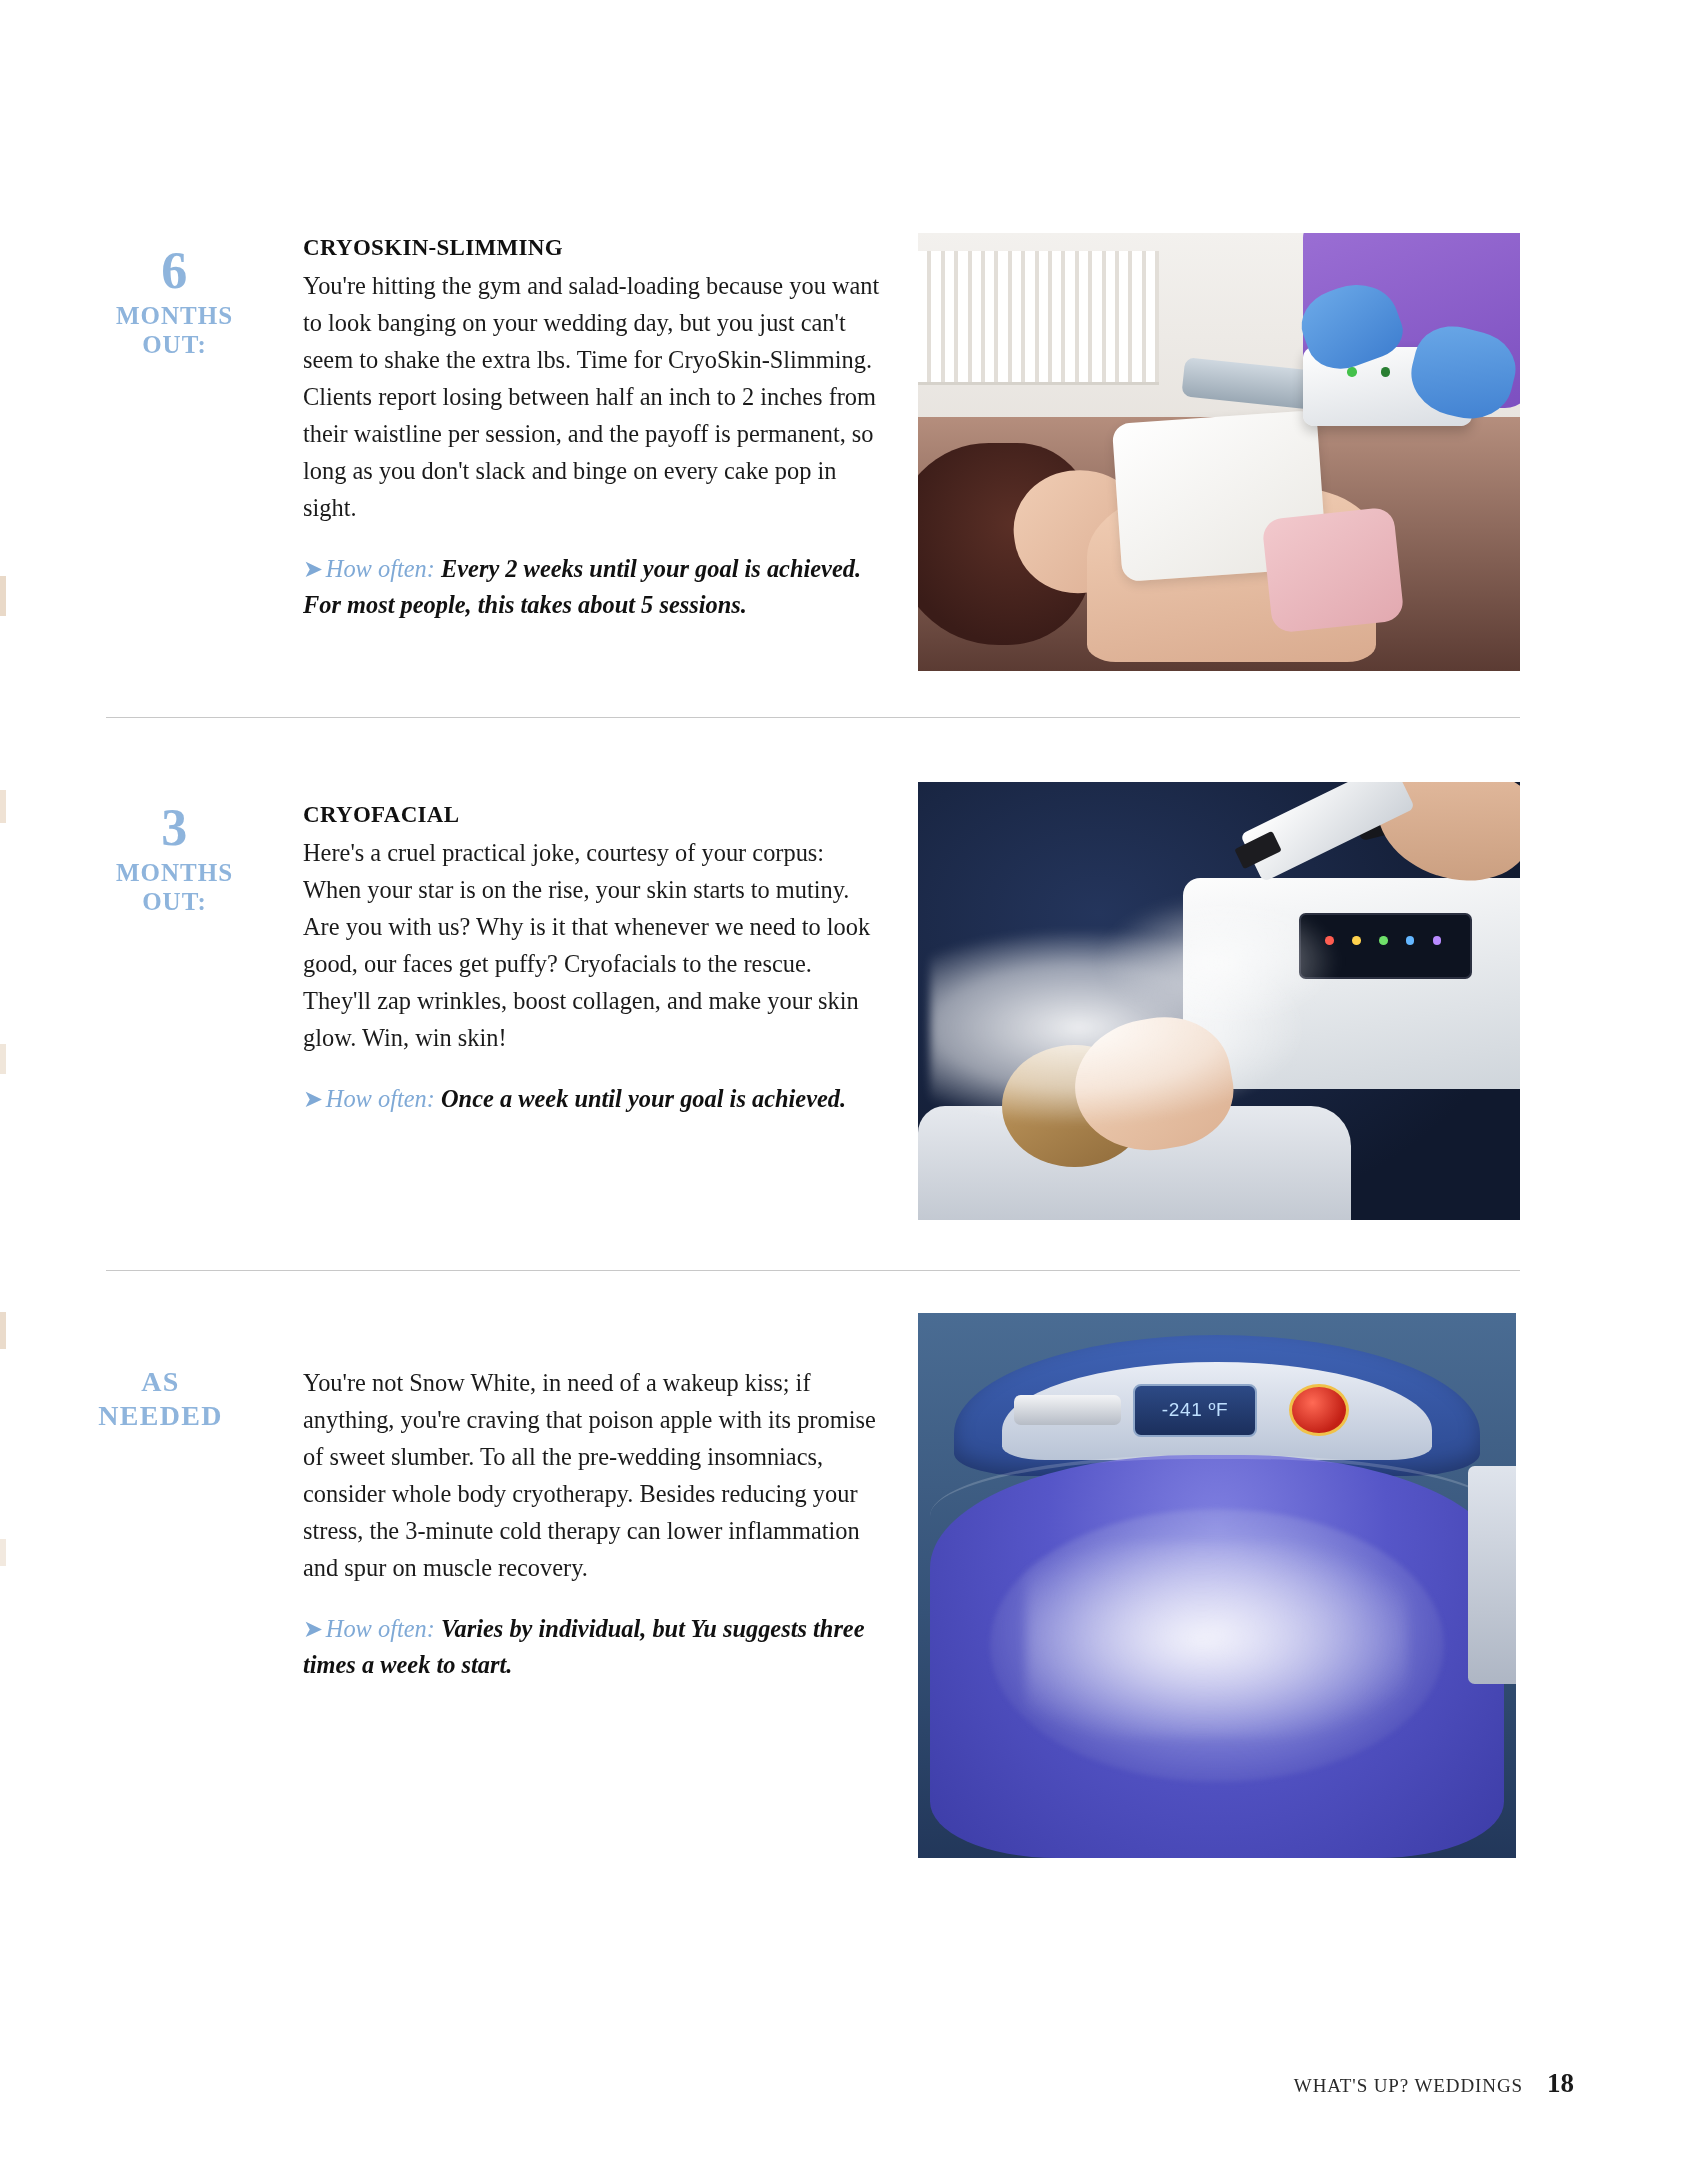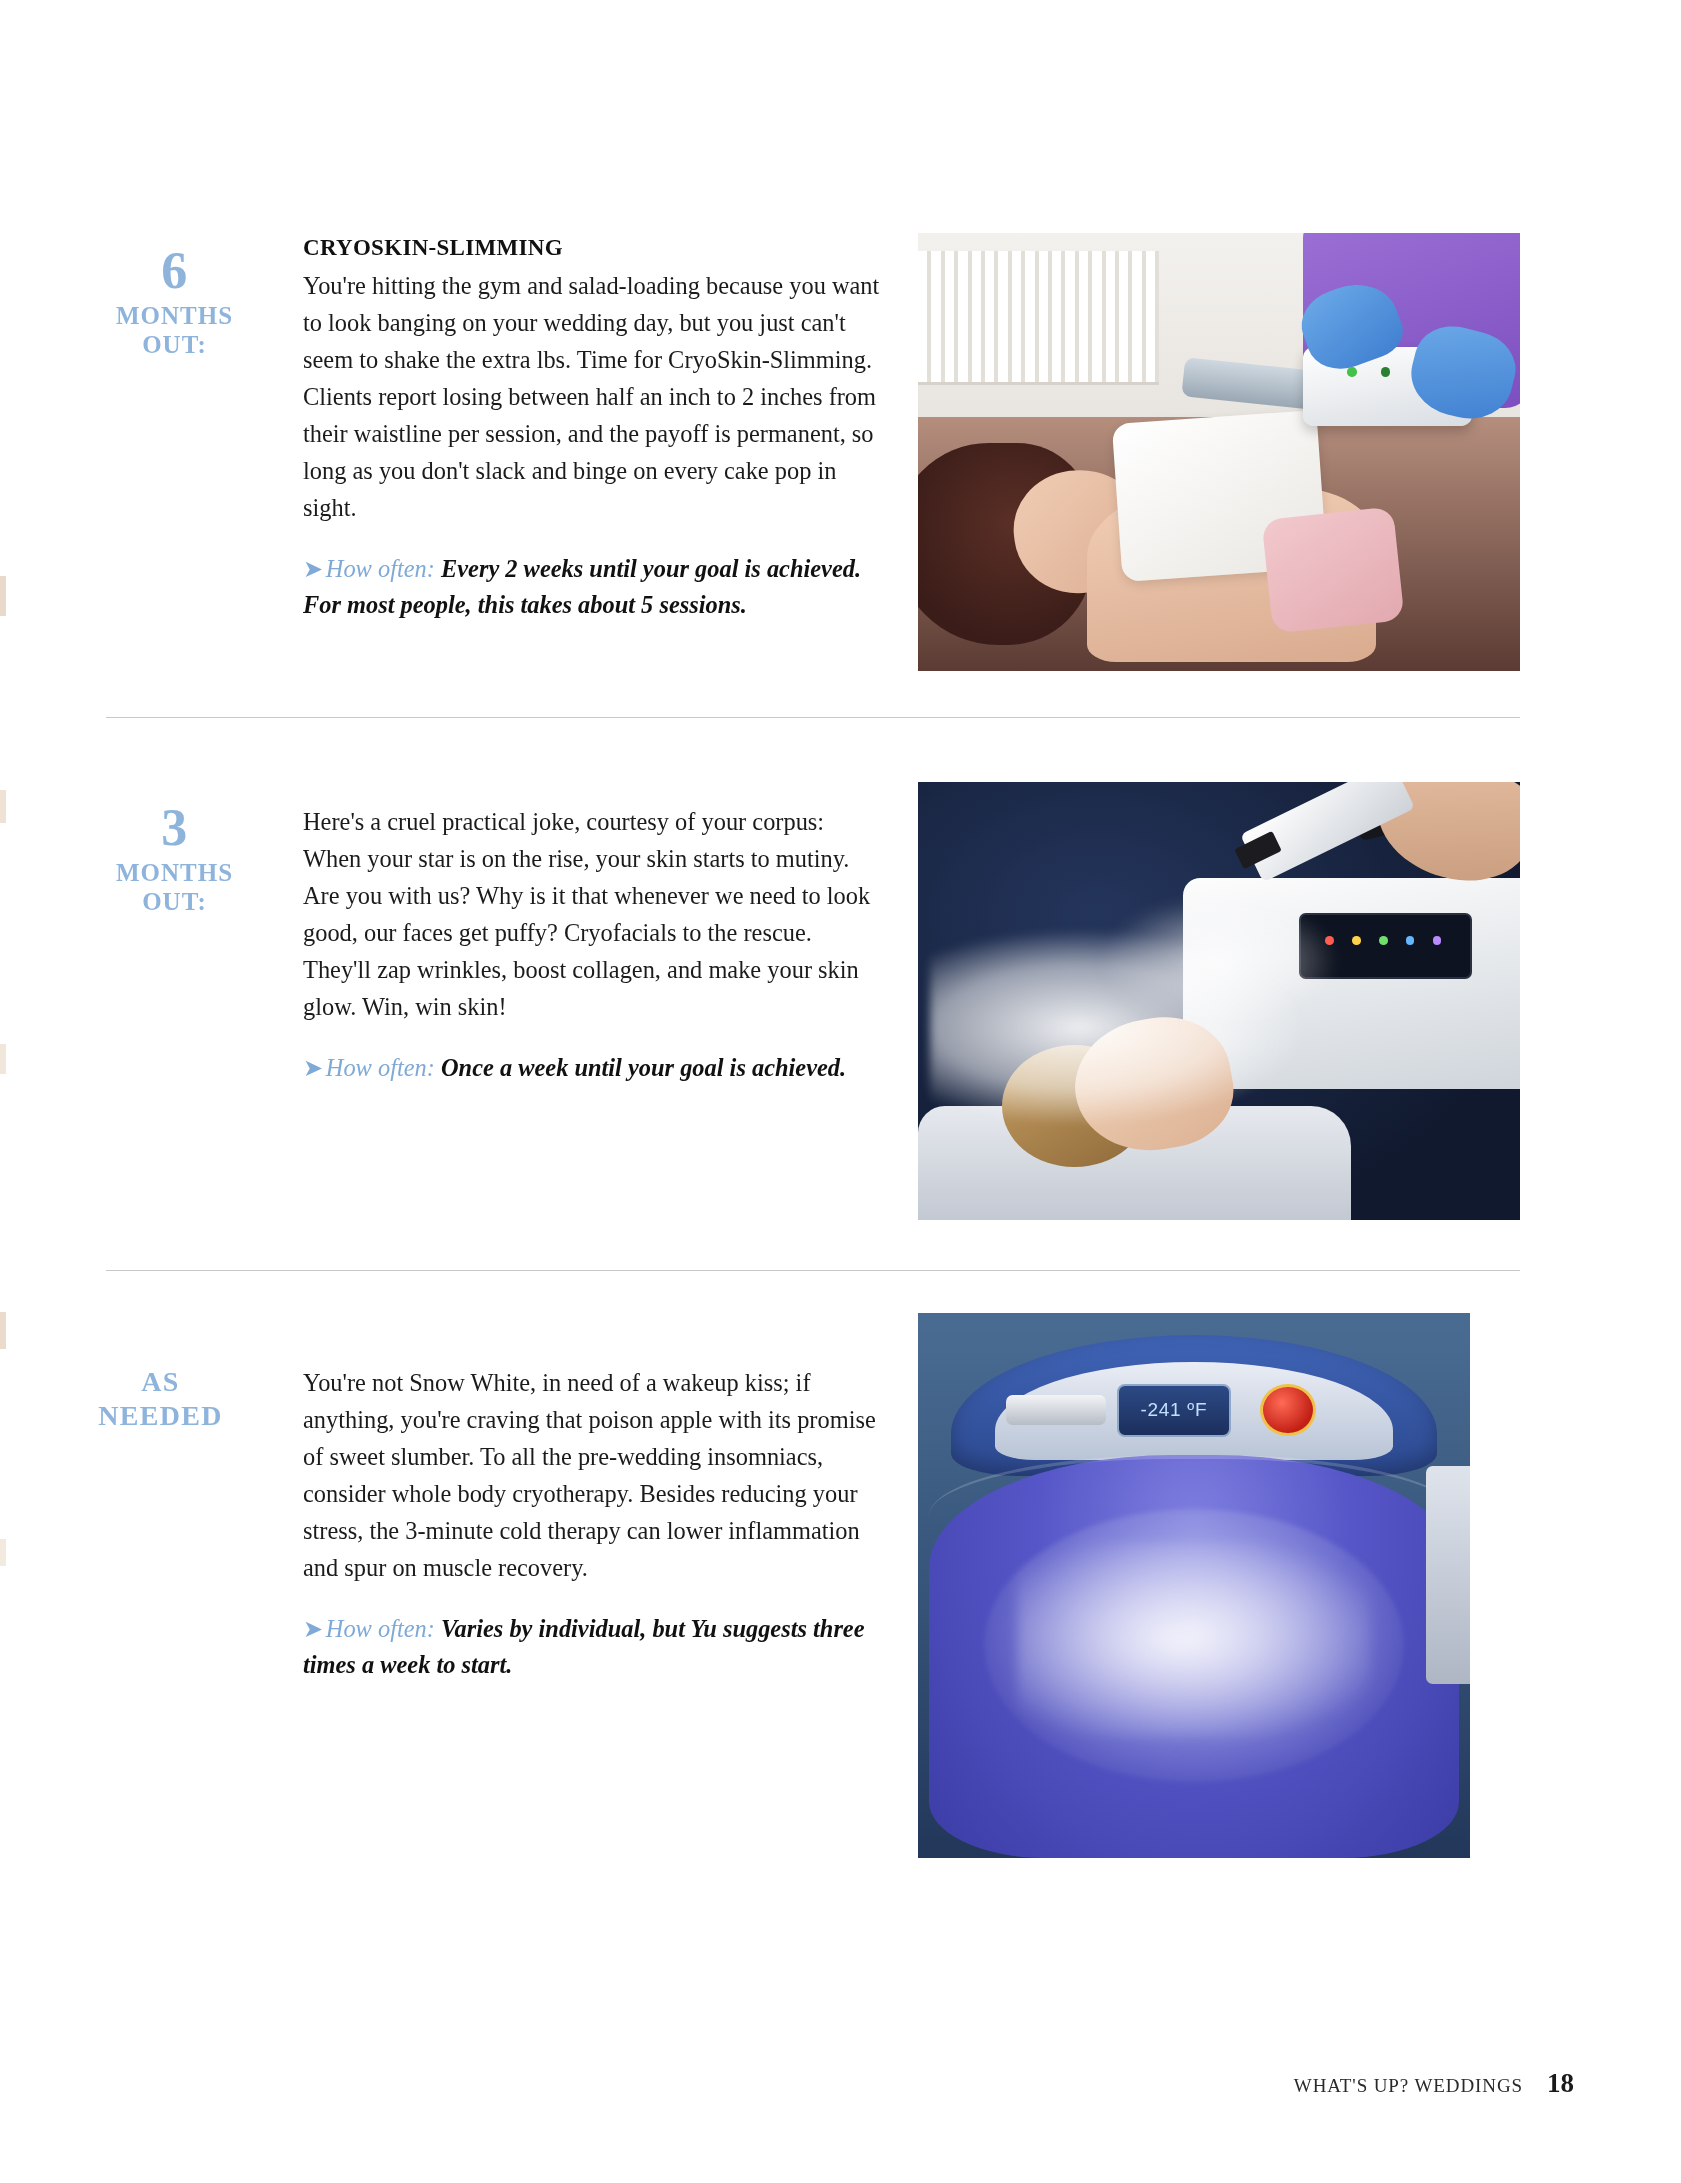--- a/index.html
+++ b/index.html
@@ -417,20 +417,21 @@
   </div>
 
   <div class="section" style="top:0;">
 
     <div class="timing" style="left:74px; top:803px;">
       <div class="num">3</div>
       <div class="lbl">MONTHS<br>OUT:</div>
     </div>
 
     <div class="body-col" style="left:303px; top:803px;">
+      <h2>CRYOFACIAL</h2>
       <p class="copy">Here's a cruel practical joke, courtesy of your corpus: When your star is on the rise, your skin starts to mutiny. Are you with us? Why is it that whenever we need to look good, our faces get puffy? Cryofacials to the rescue. They'll zap wrinkles, boost collagen, and make your skin glow. Win, win skin!</p>
       <p class="howoften">
         <span class="arrow">➤</span><span class="ho-label">How often:</span>
         <span>Once a week until your goal is achieved.</span>
       </p>
     </div>
 
     <div class="photo ph2" style="left:918px; top:782px; width:602px; height:438px;">
       <div class="bg"></div>
       <div class="machine"></div>
@@ -465,21 +466,21 @@
     </div>
 
     <div class="body-col" style="left:303px; top:1364px;">
       <p class="copy">You're not Snow White, in need of a wakeup kiss; if anything, you're craving that poison apple with its promise of sweet slumber. To all the pre-wedding insomniacs, consider whole body cryotherapy. Besides reducing your stress, the 3-minute cold therapy can lower inflammation and spur on muscle recovery.</p>
       <p class="howoften">
         <span class="arrow">➤</span><span class="ho-label">How often:</span>
         <span>Varies by individual, but Yu suggests three times a week to start.</span>
       </p>
     </div>
 
-    <div class="photo ph3" style="left:918px; top:1313px; width:552px; height:545px;">
+    <div class="photo ph3" style="left:918px; top:1313px; width:598px; height:545px;">
       <div class="bg3"></div>
       <div class="hood"></div>
       <div class="hoodinner"></div>
       <div class="silverbar"></div>
       <div class="panel">
           <span class="temp">-241 ºF</span>
         </div>
       <div class="estop"></div>
       <div class="tub"></div>
       <div class="tubinner"></div>

